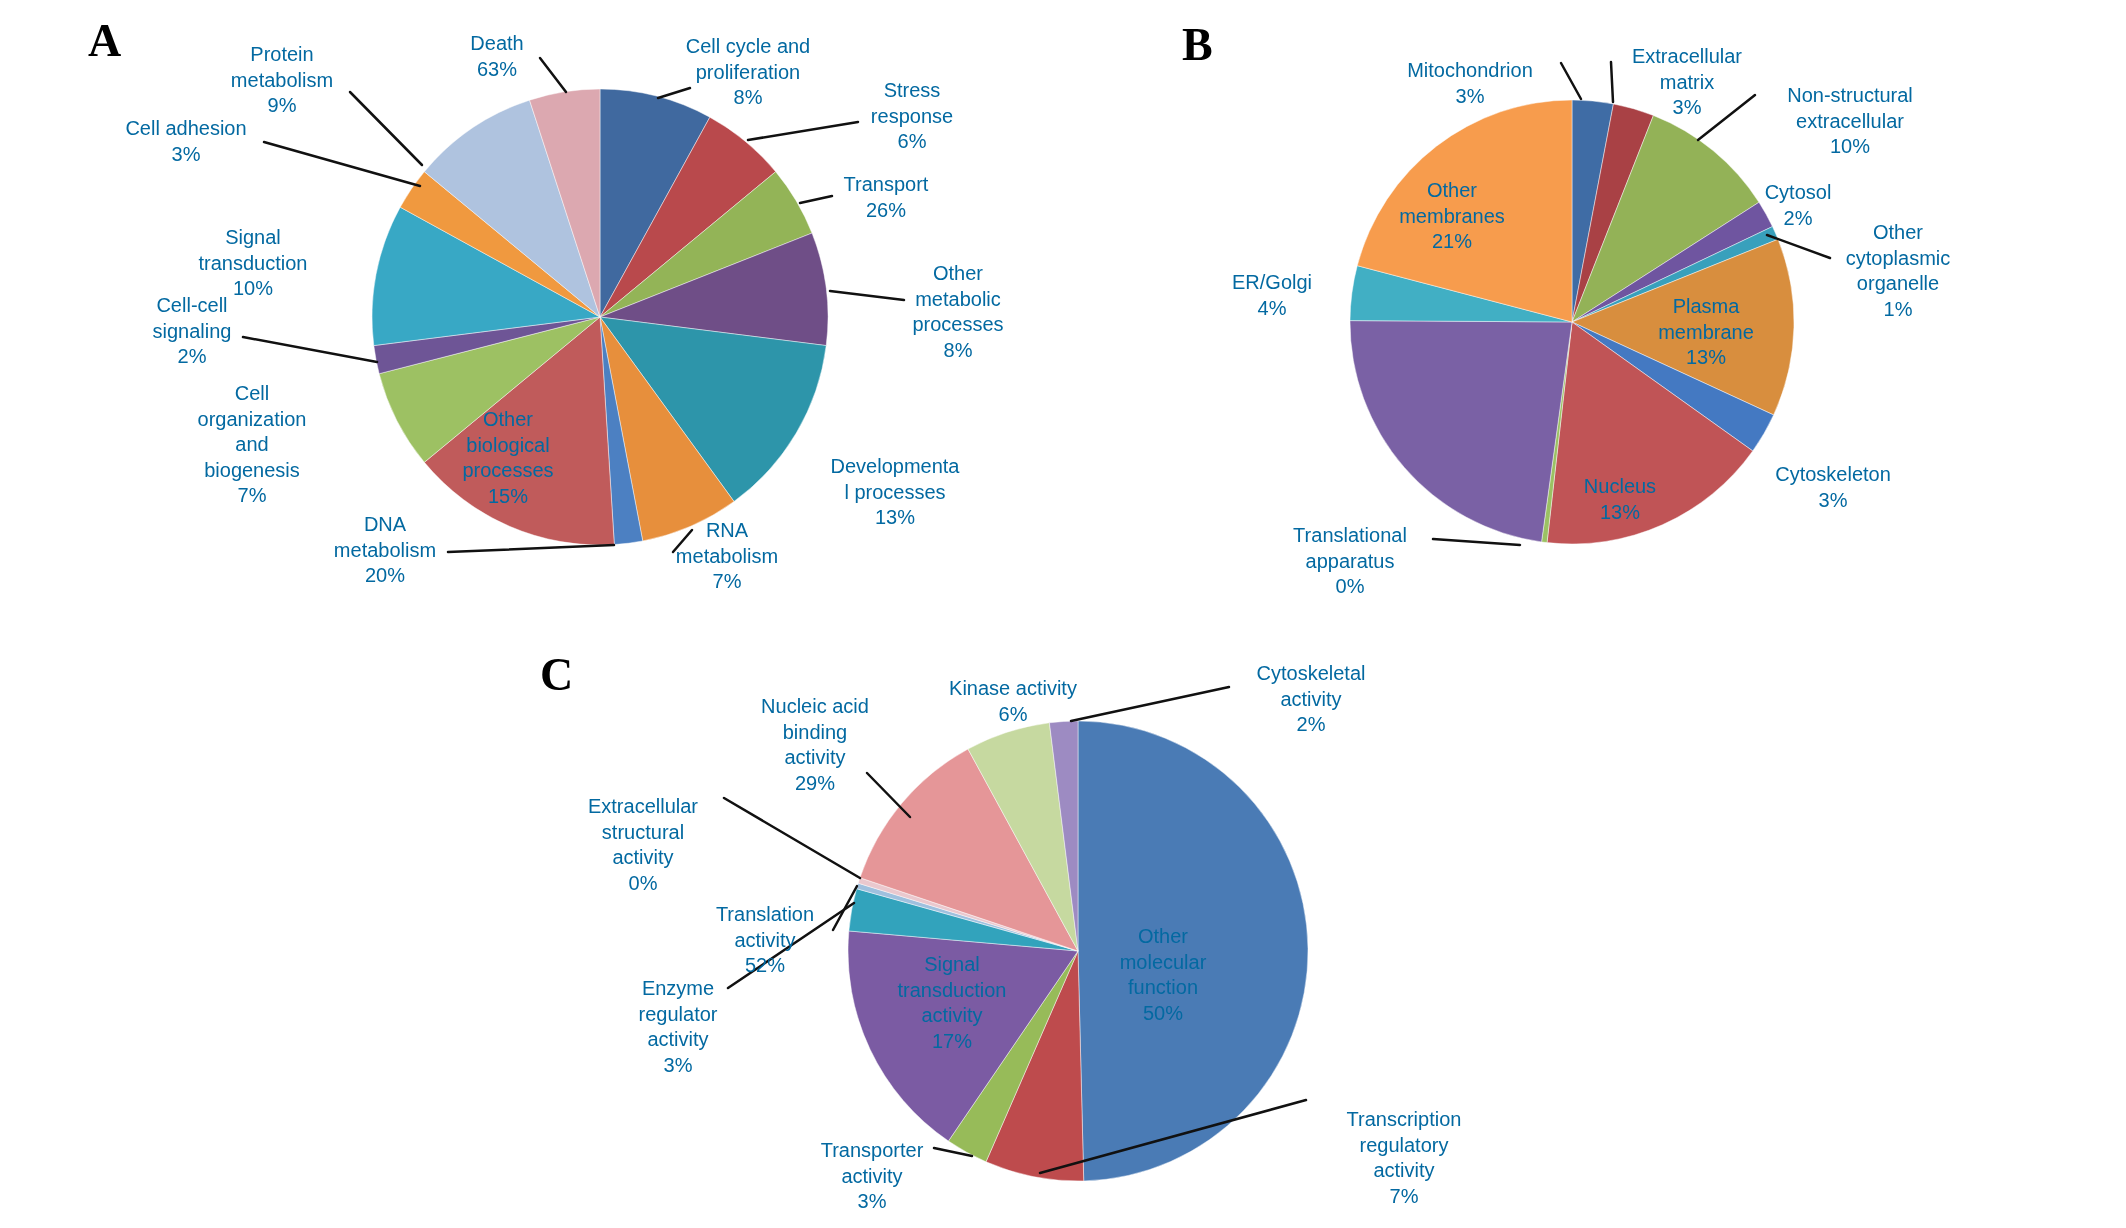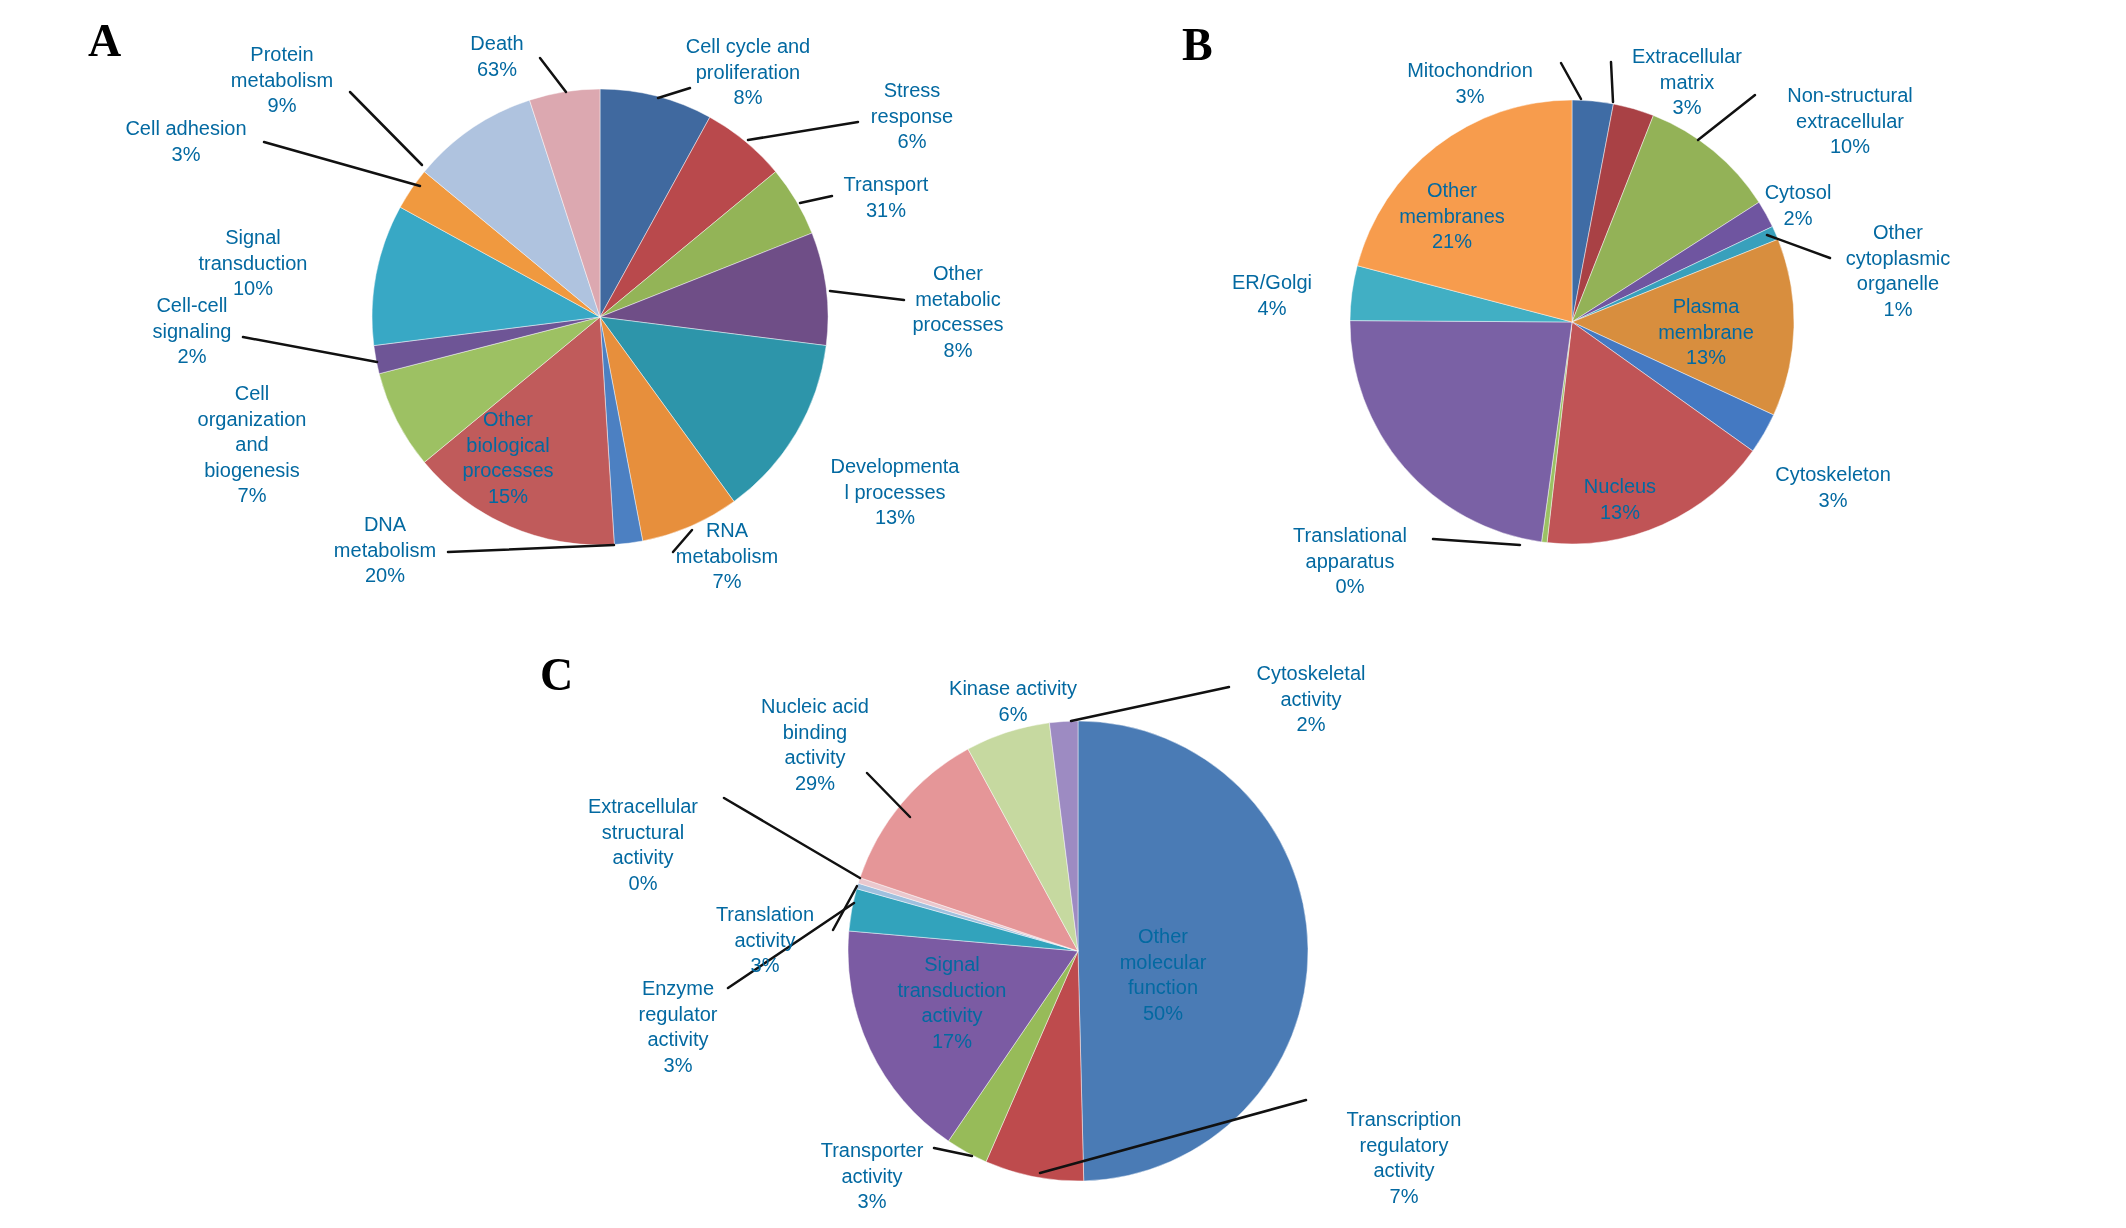--- a/index.html
+++ b/index.html
@@ -116,21 +116,21 @@
   <div class="panel-letter" style="left:1182px;top:18px">B</div>
   <div class="panel-letter" style="left:540px;top:648px">C</div>
 
   <div class="lbl" style="left:748px;top:72px">Cell cycle and
 proliferation
 8%</div>
   <div class="lbl" style="left:912px;top:116px">Stress
 response
 6%</div>
   <div class="lbl" style="left:886px;top:198px">Transport
-31%</div>
+26%</div>
   <div class="lbl" style="left:958px;top:312px">Other
 metabolic
 processes
 8%</div>
   <div class="lbl" style="left:895px;top:492px">Developmenta
 l processes
 13%</div>
   <div class="lbl" style="left:727px;top:556px">RNA
 metabolism
 7%</div>
@@ -204,21 +204,21 @@
   <div class="lbl" style="left:952px;top:1003px">Signal
 transduction
 activity
 17%</div>
   <div class="lbl" style="left:678px;top:1027px">Enzyme
 regulator
 activity
 3%</div>
   <div class="lbl" style="left:765px;top:940px">Translation
 activity
-3%</div>
+52%</div>
   <div class="lbl" style="left:643px;top:845px">Extracellular
 structural
 activity
 0%</div>
   <div class="lbl" style="left:815px;top:745px">Nucleic acid
 binding
 activity
 29%</div>
   <div class="lbl" style="left:1013px;top:702px">Kinase activity
 6%</div>

